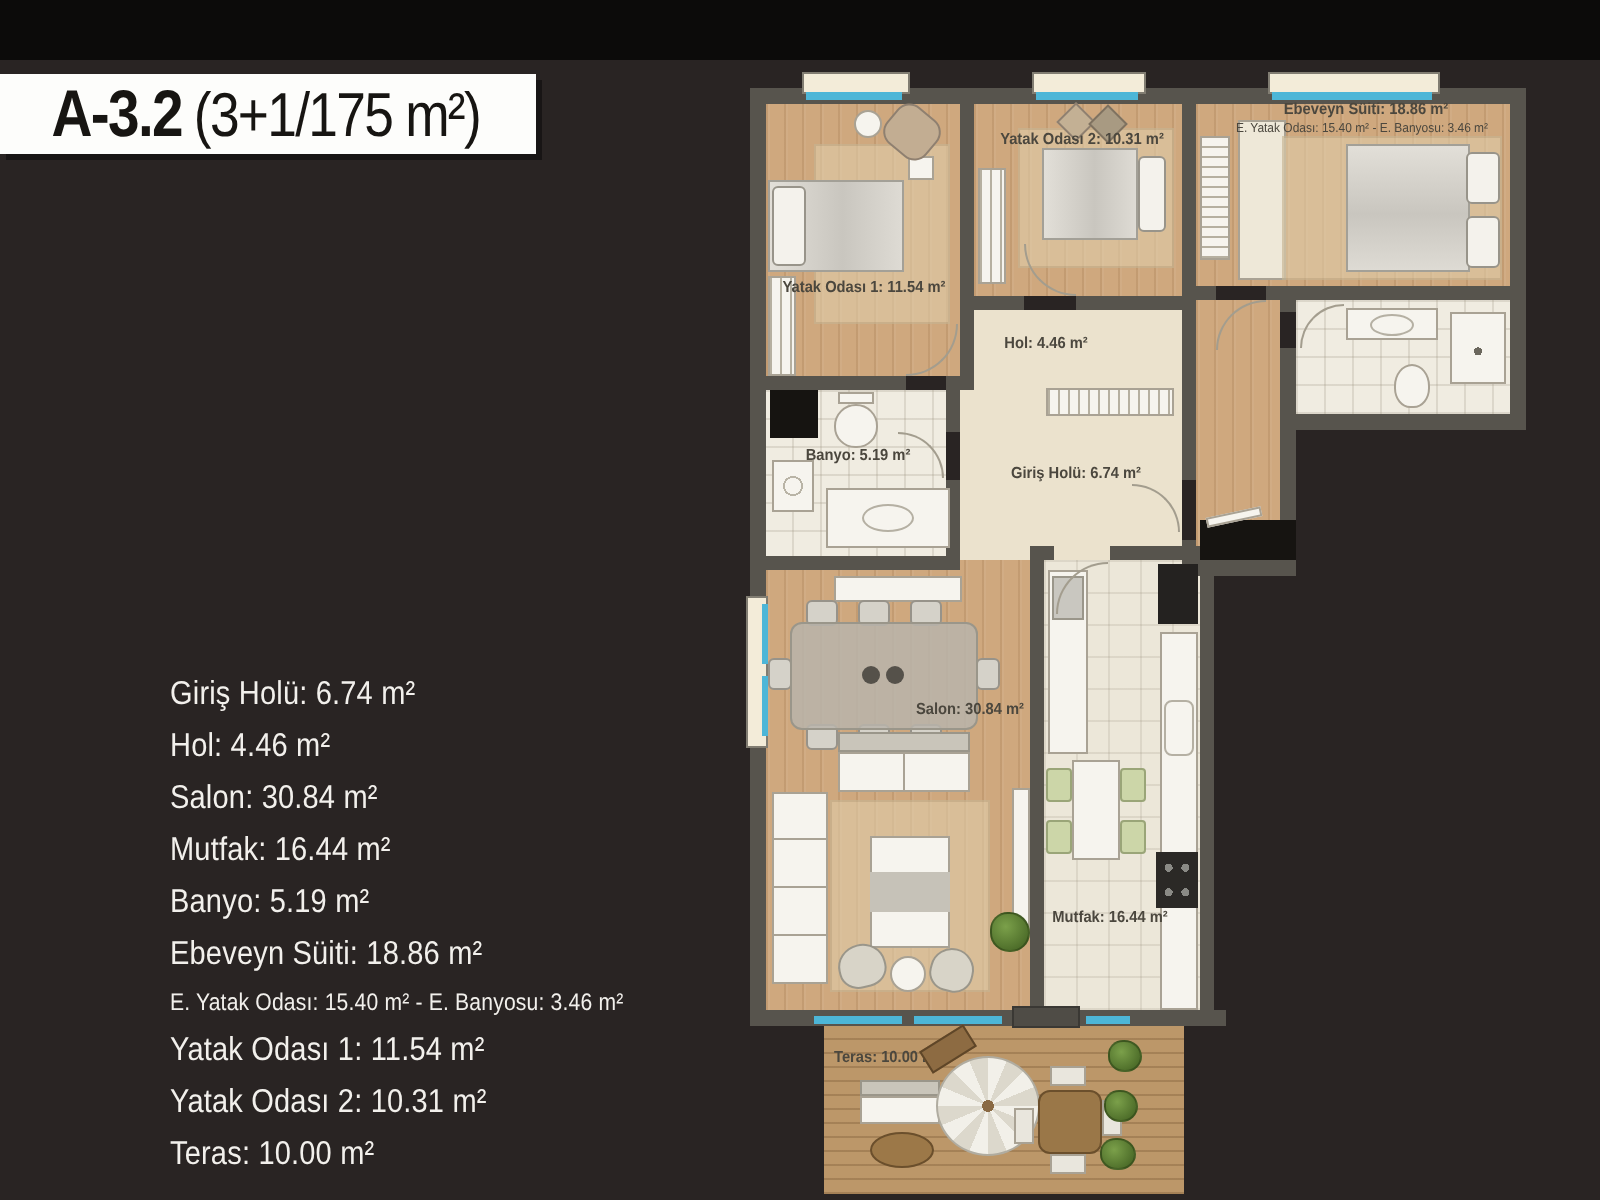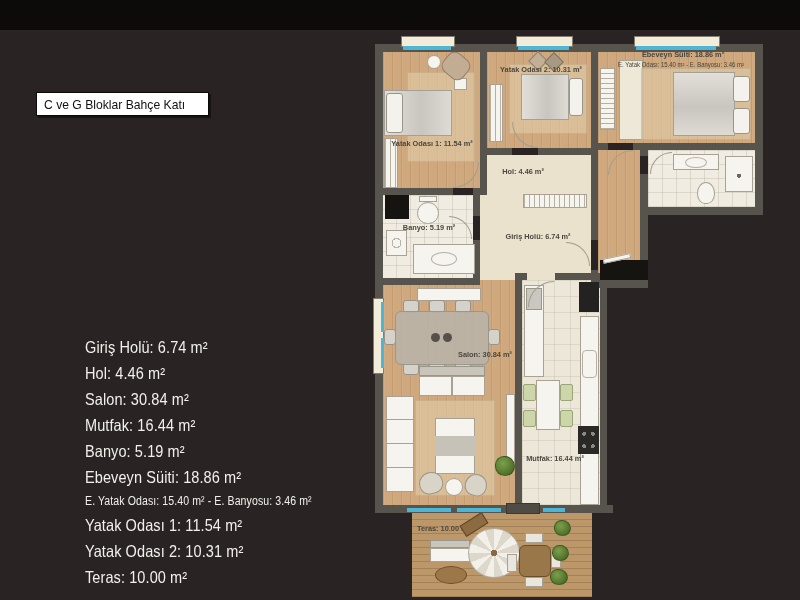--- a/index.html
+++ b/index.html
@@ -67,24 +67,27 @@
   .kchair{position:absolute;background:#ccd6a8;border:1px solid #9aa578;border-radius:2px;box-sizing:border-box;}
   .dark{position:absolute;background:#161411;}
 </style>
 </head>
 <body>
 
 <div class="stage">
 
   <div class="topbar"></div>
 
-
-  <div class="subbox">
-    <span>C ve G Bloklar Bahçe Katı</span>
+  <div class="banner">
+    <span class="banner-inner">
+      <span class="t-code">A-3.2</span>
+      <span class="t-spec">(3+1/175 m²)</span>
+    </span>
   </div>
+
 
   <ul class="area-list">
     <li>
         <span>Giriş Holü: 6.74 m²</span>
       </li>
     <li>
         <span>Hol: 4.46 m²</span>
       </li>
     <li>
         <span>Salon: 30.84 m²</span>

